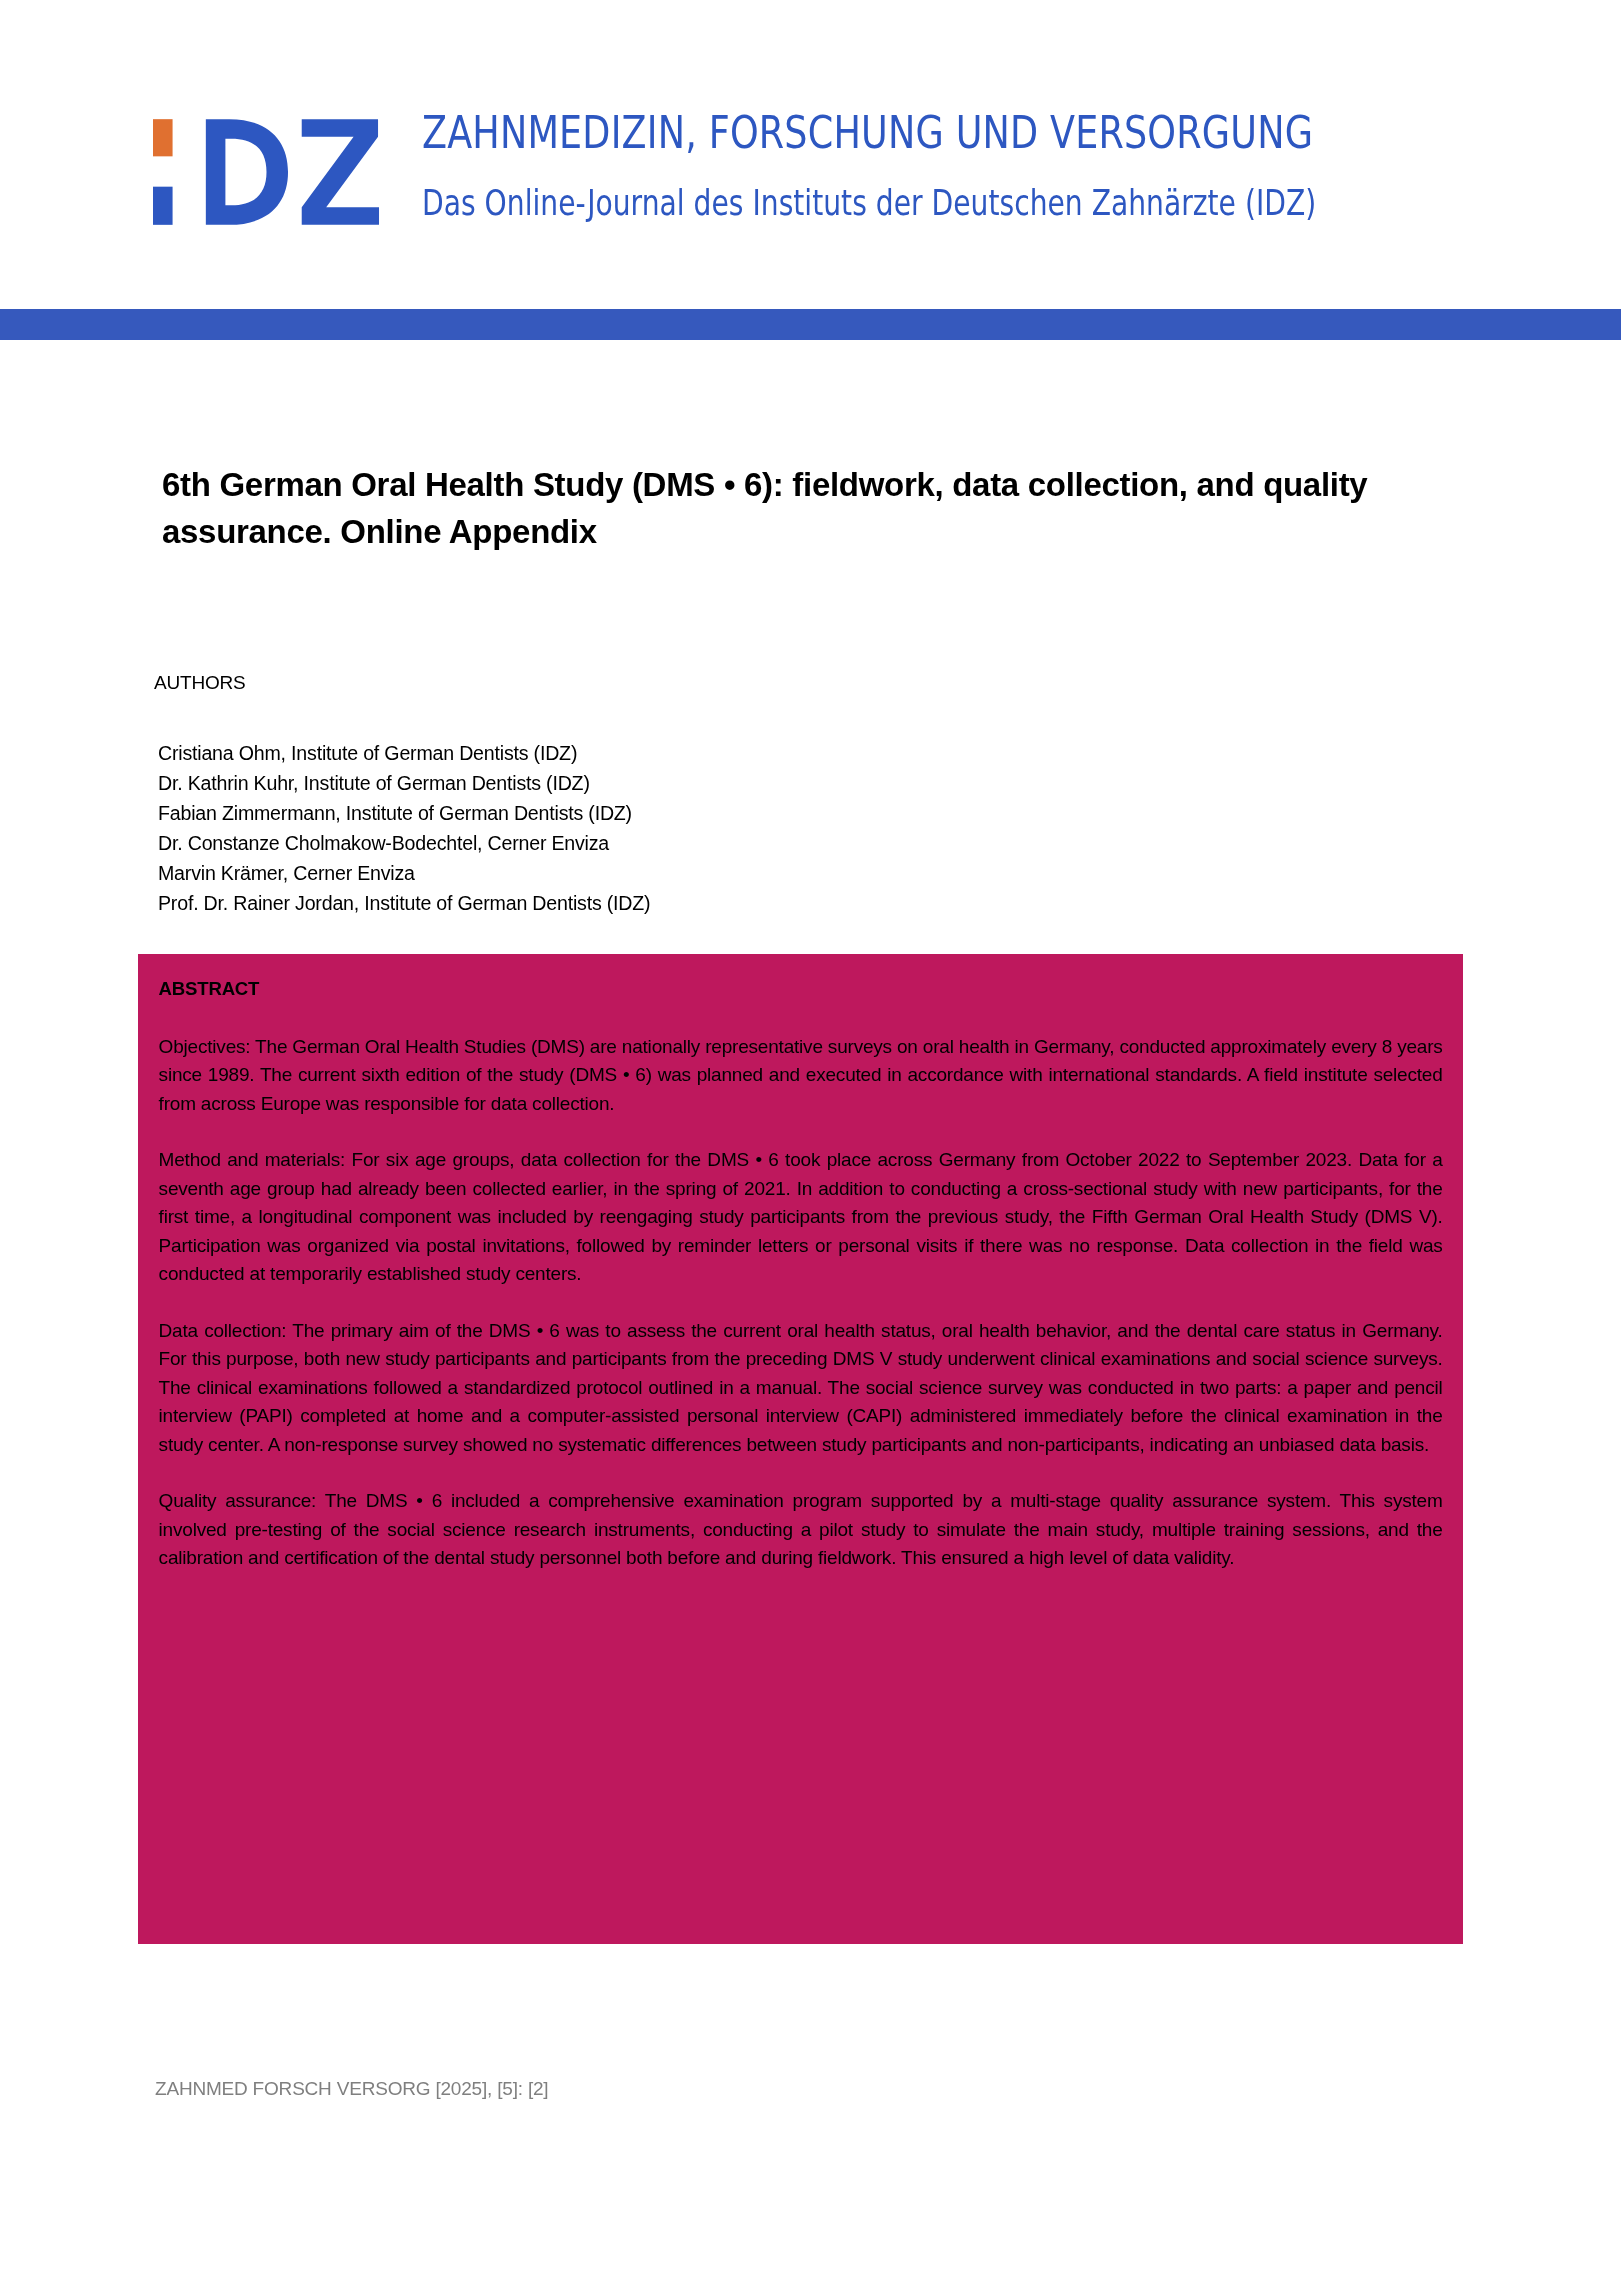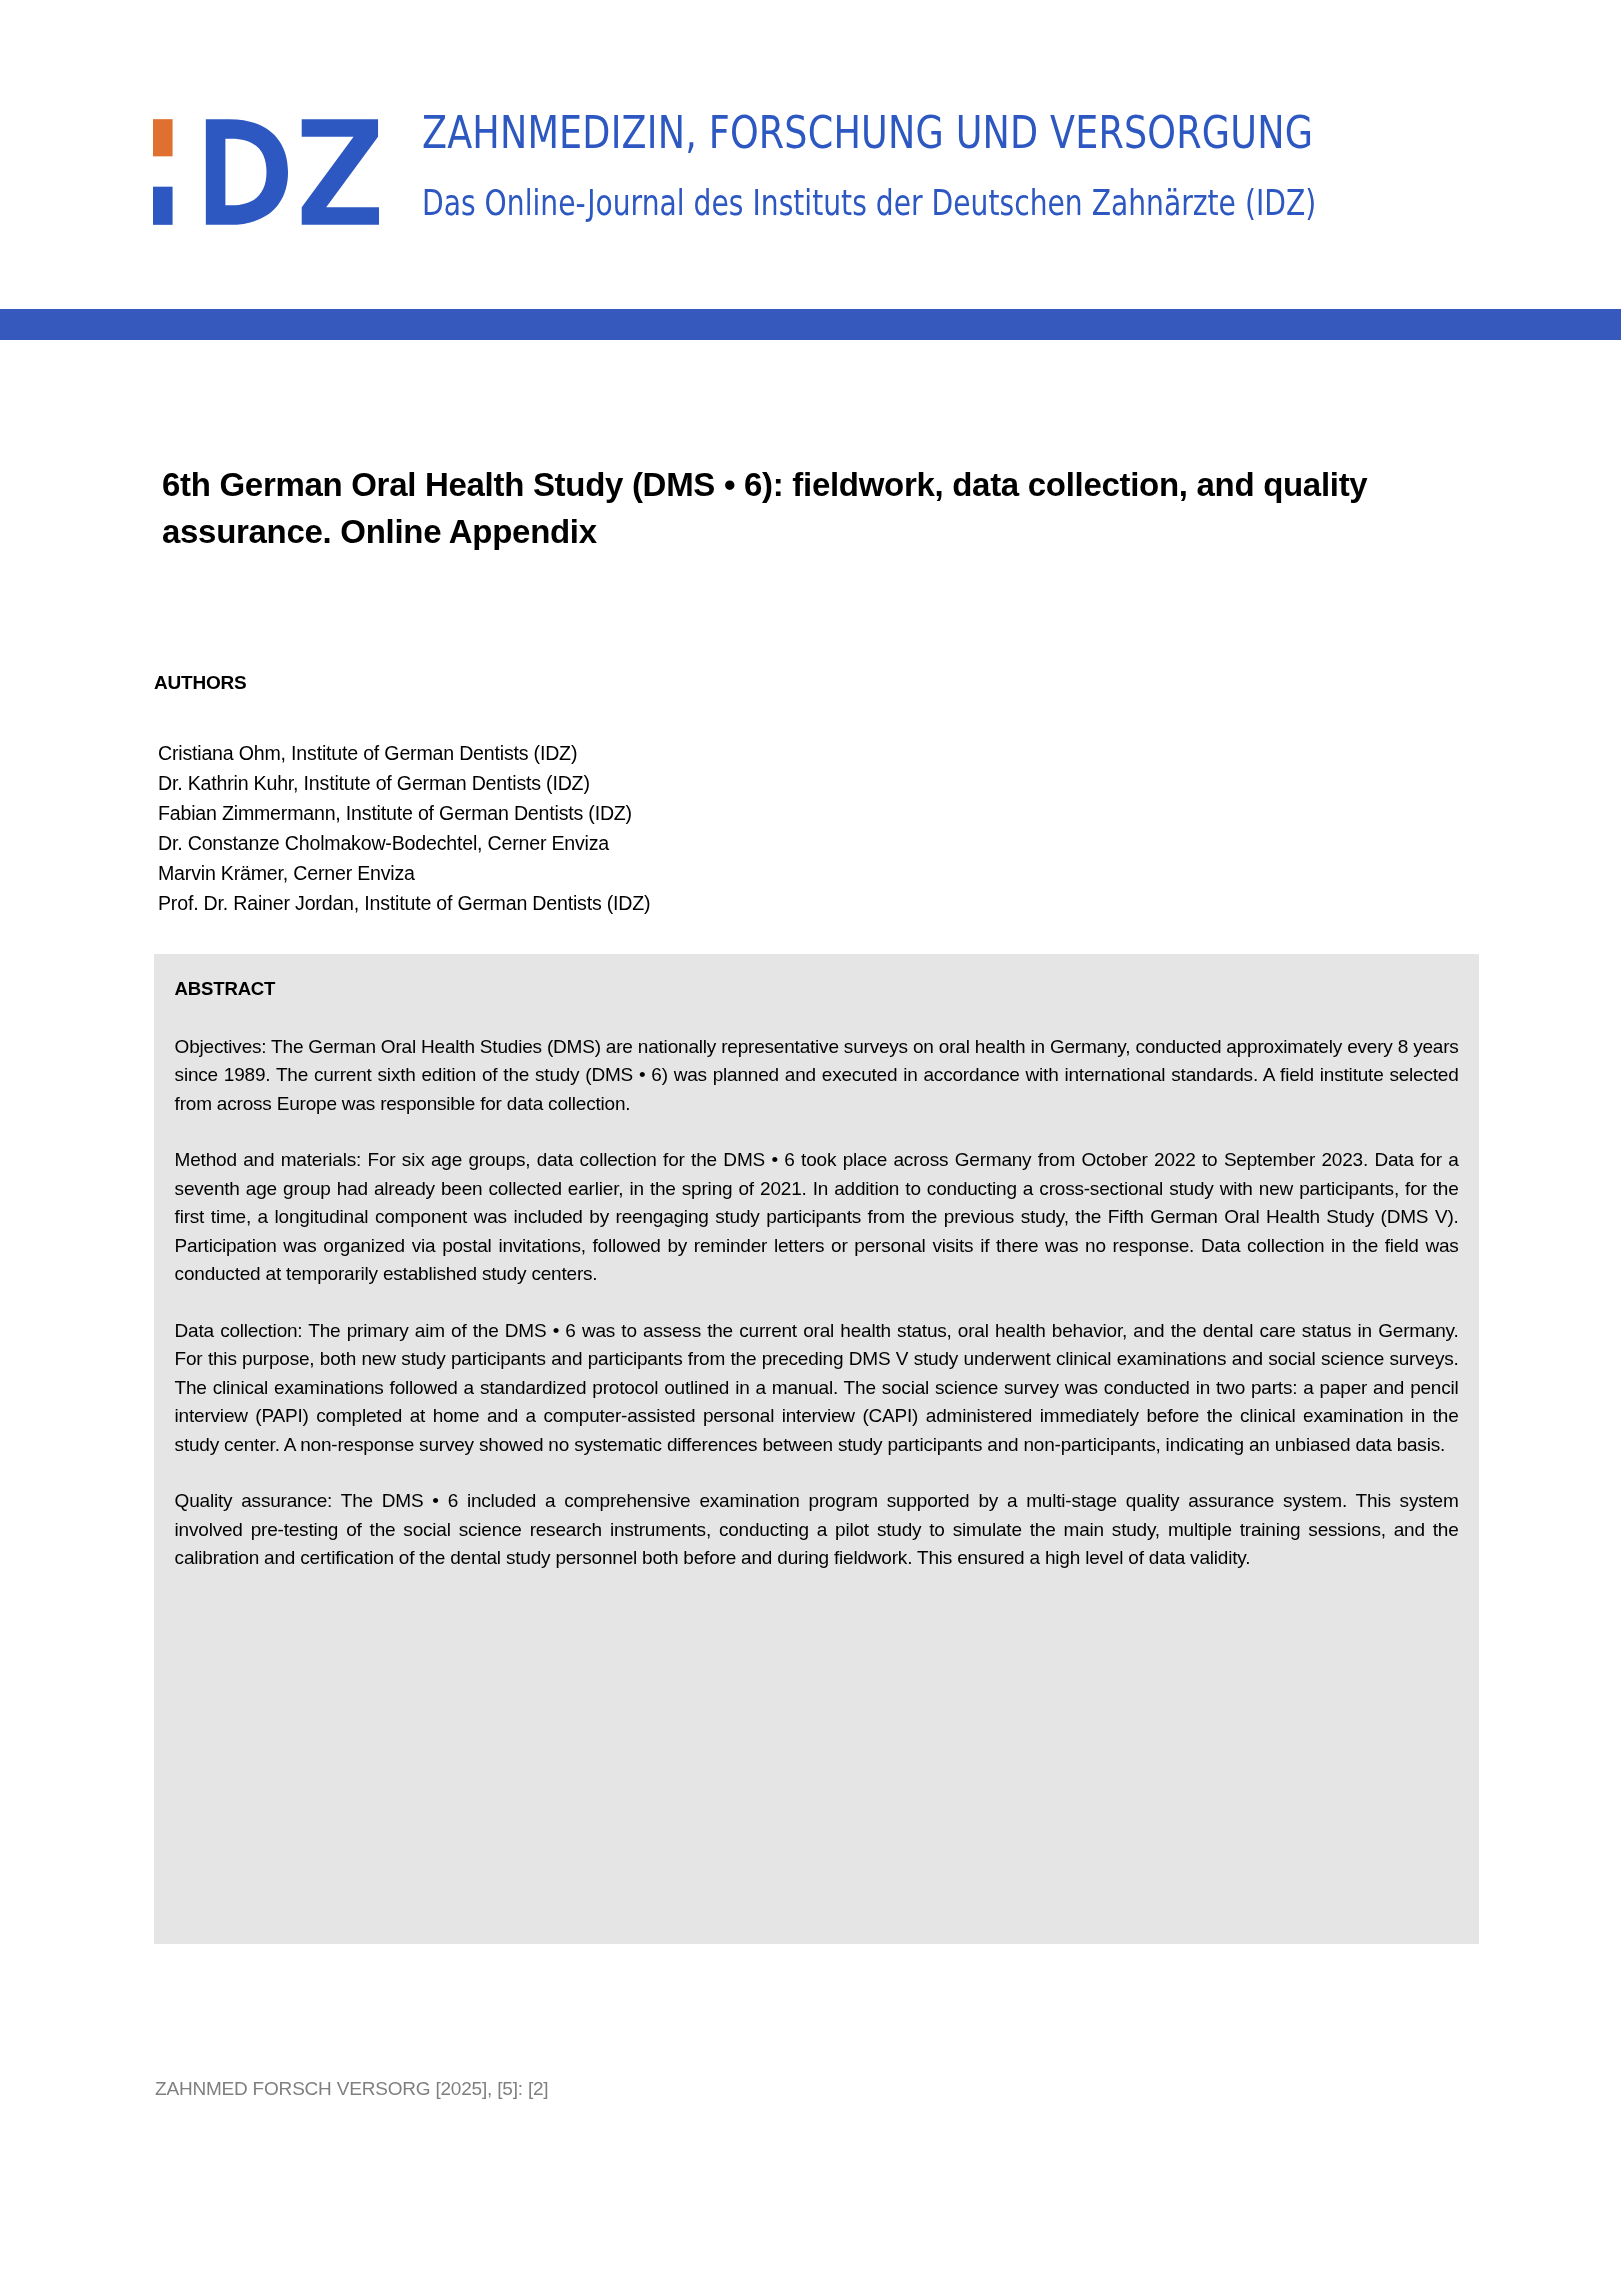--- a/index.html
+++ b/index.html
@@ -68,43 +68,43 @@
       line-height: 47px;
       letter-spacing: -0.3px;
       margin: 8px;
     }
     
     .authors-heading {
       position: absolute;
       left: 154px;
       top: 672px;
       font-size: 19px;
-      font-weight: bold;
+      font-weight: normal;
       margin: 0;
       letter-spacing: -0.2px;
     }
     .authors-list {
       position: absolute;
       left: 154px;
       top: 734px;
       margin: 4px;
       padding: 0;
       list-style: none;
       font-size: 19.6px;
       line-height: 30px;
       letter-spacing: -0.2px;
     }
     
     .abstract-box {
       position: absolute;
-      left: 154px;
+      left: 138px;
       top: 954px;
       width: 1325px;
       height: 990px;
-      background: #e5e5e5;
+      background: #be185d;
     }
     .abstract-inner {
       position: absolute;
       left: 20.6px;
       top: 20.6px;
       width: 1284px;
     }
     .abstract-heading {
       font-size: 18.6px;
       font-weight: bold;

